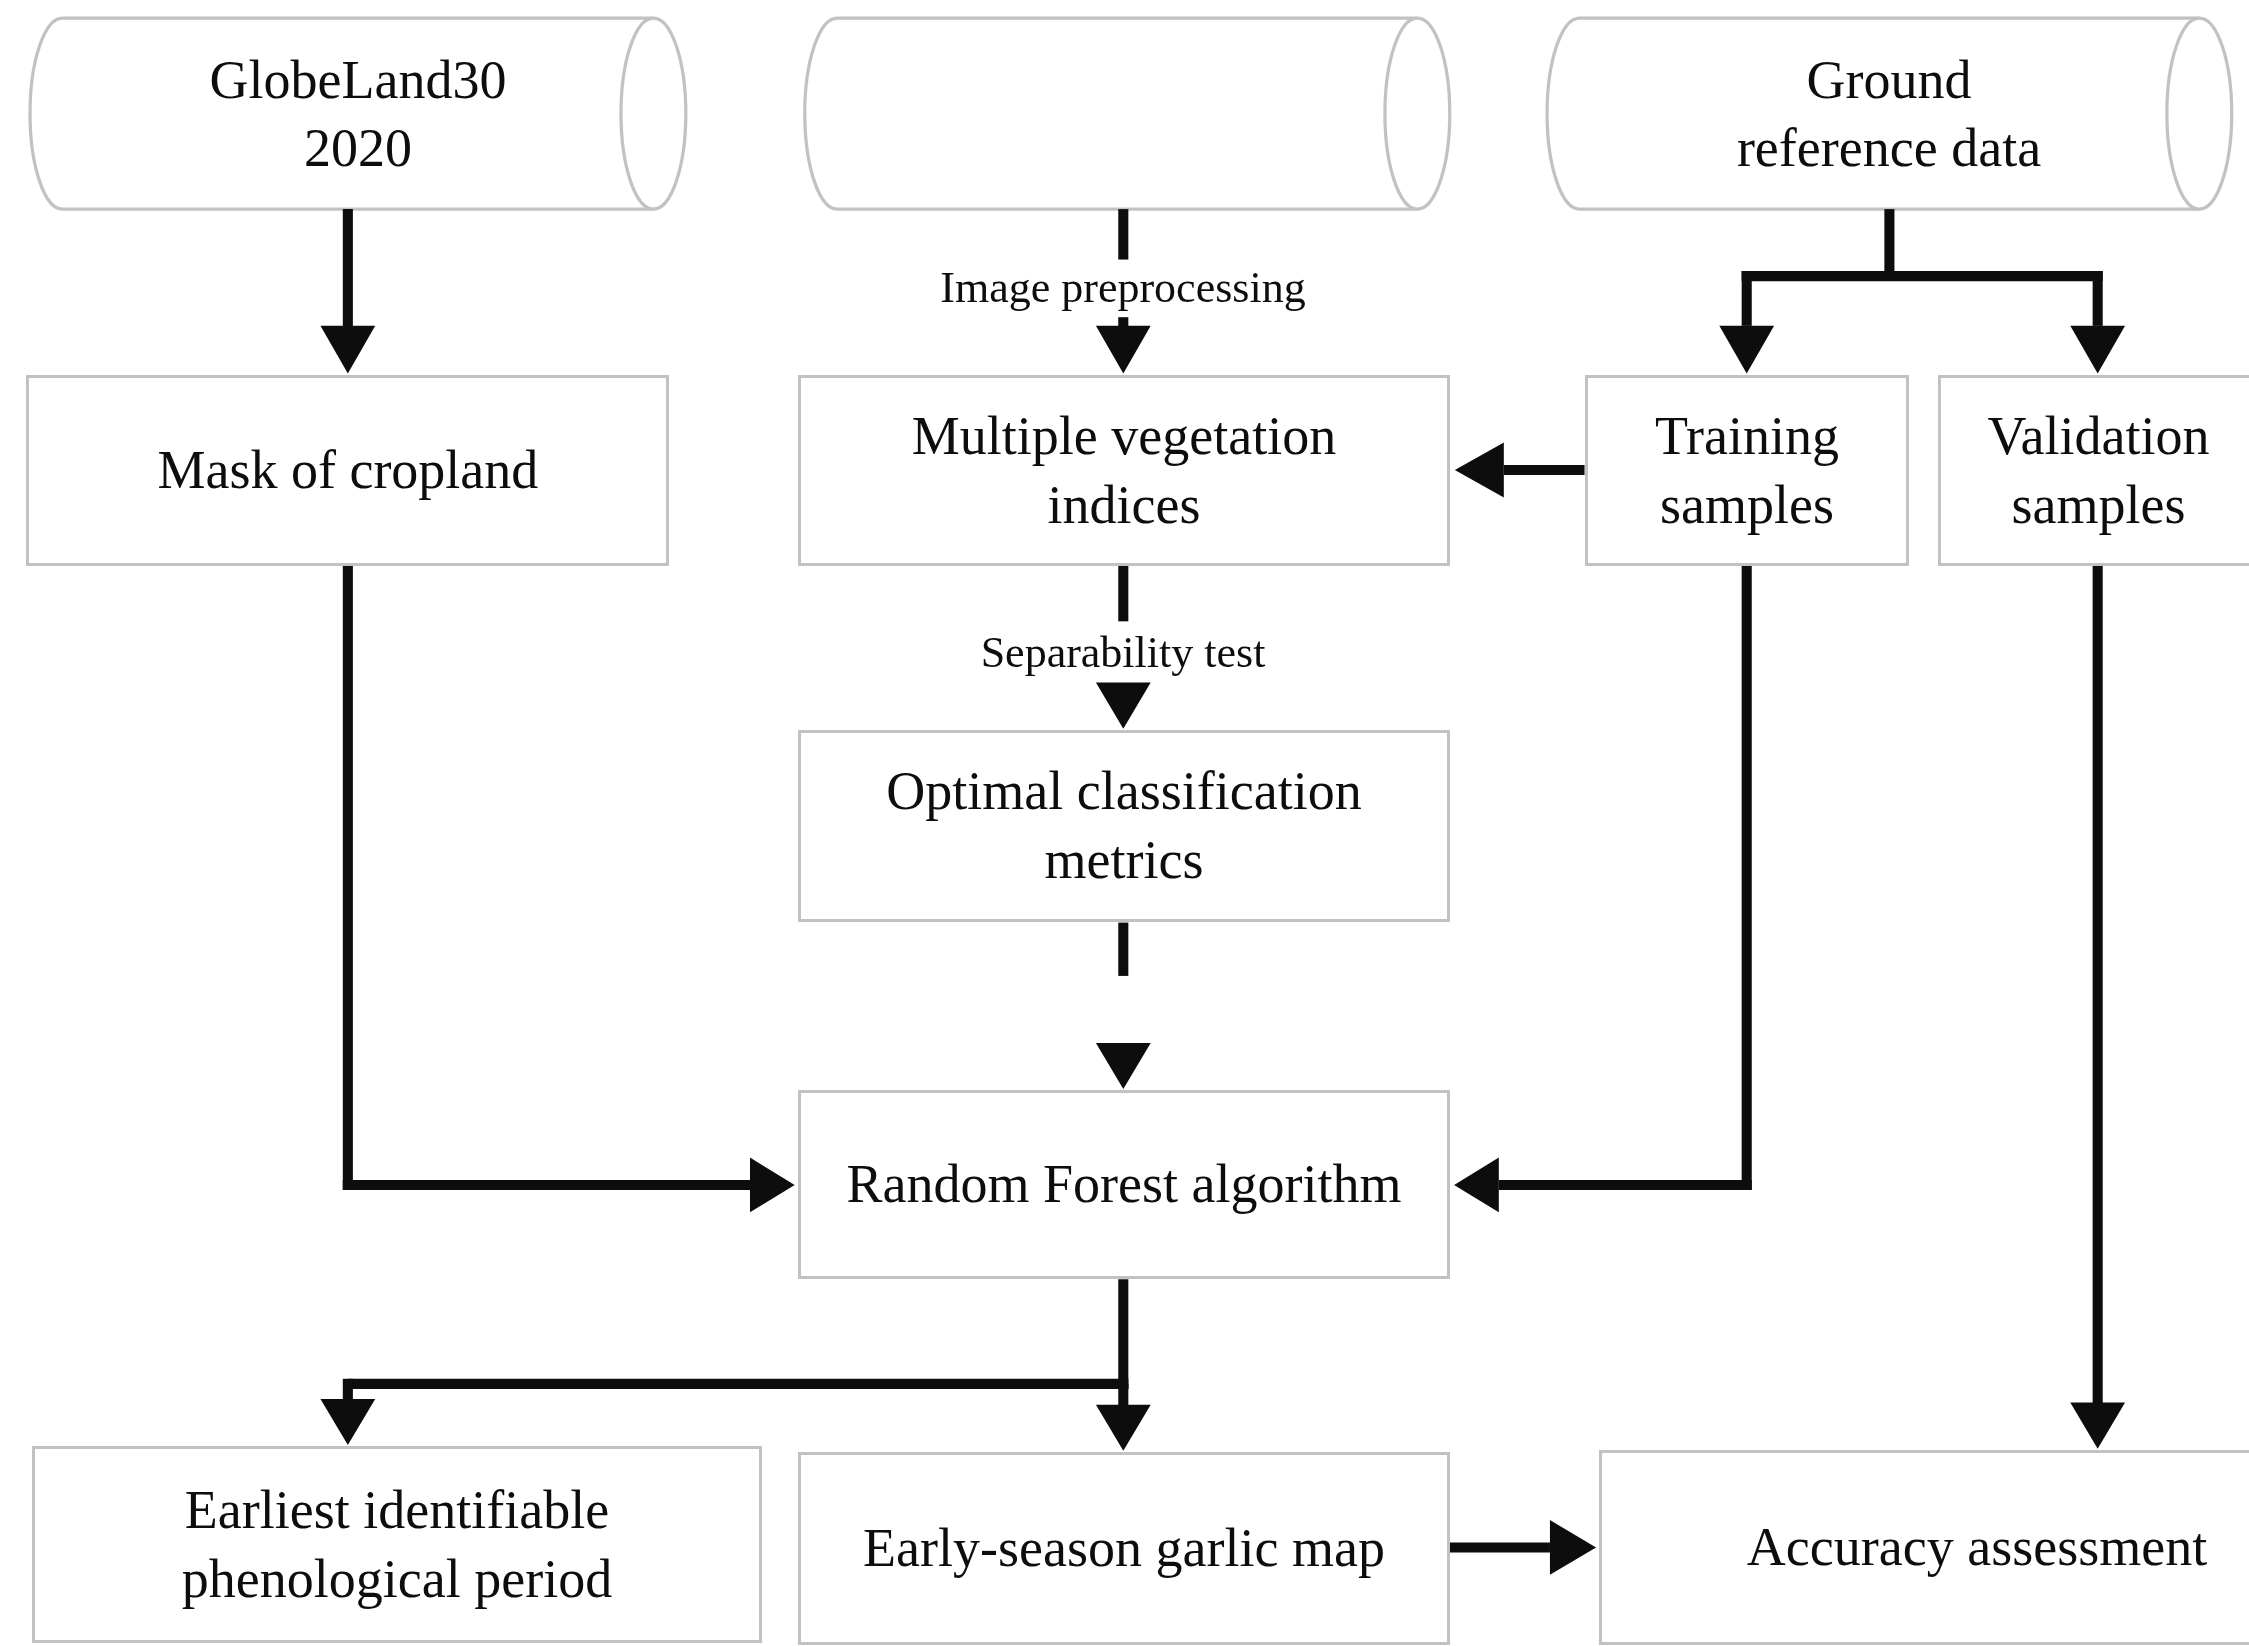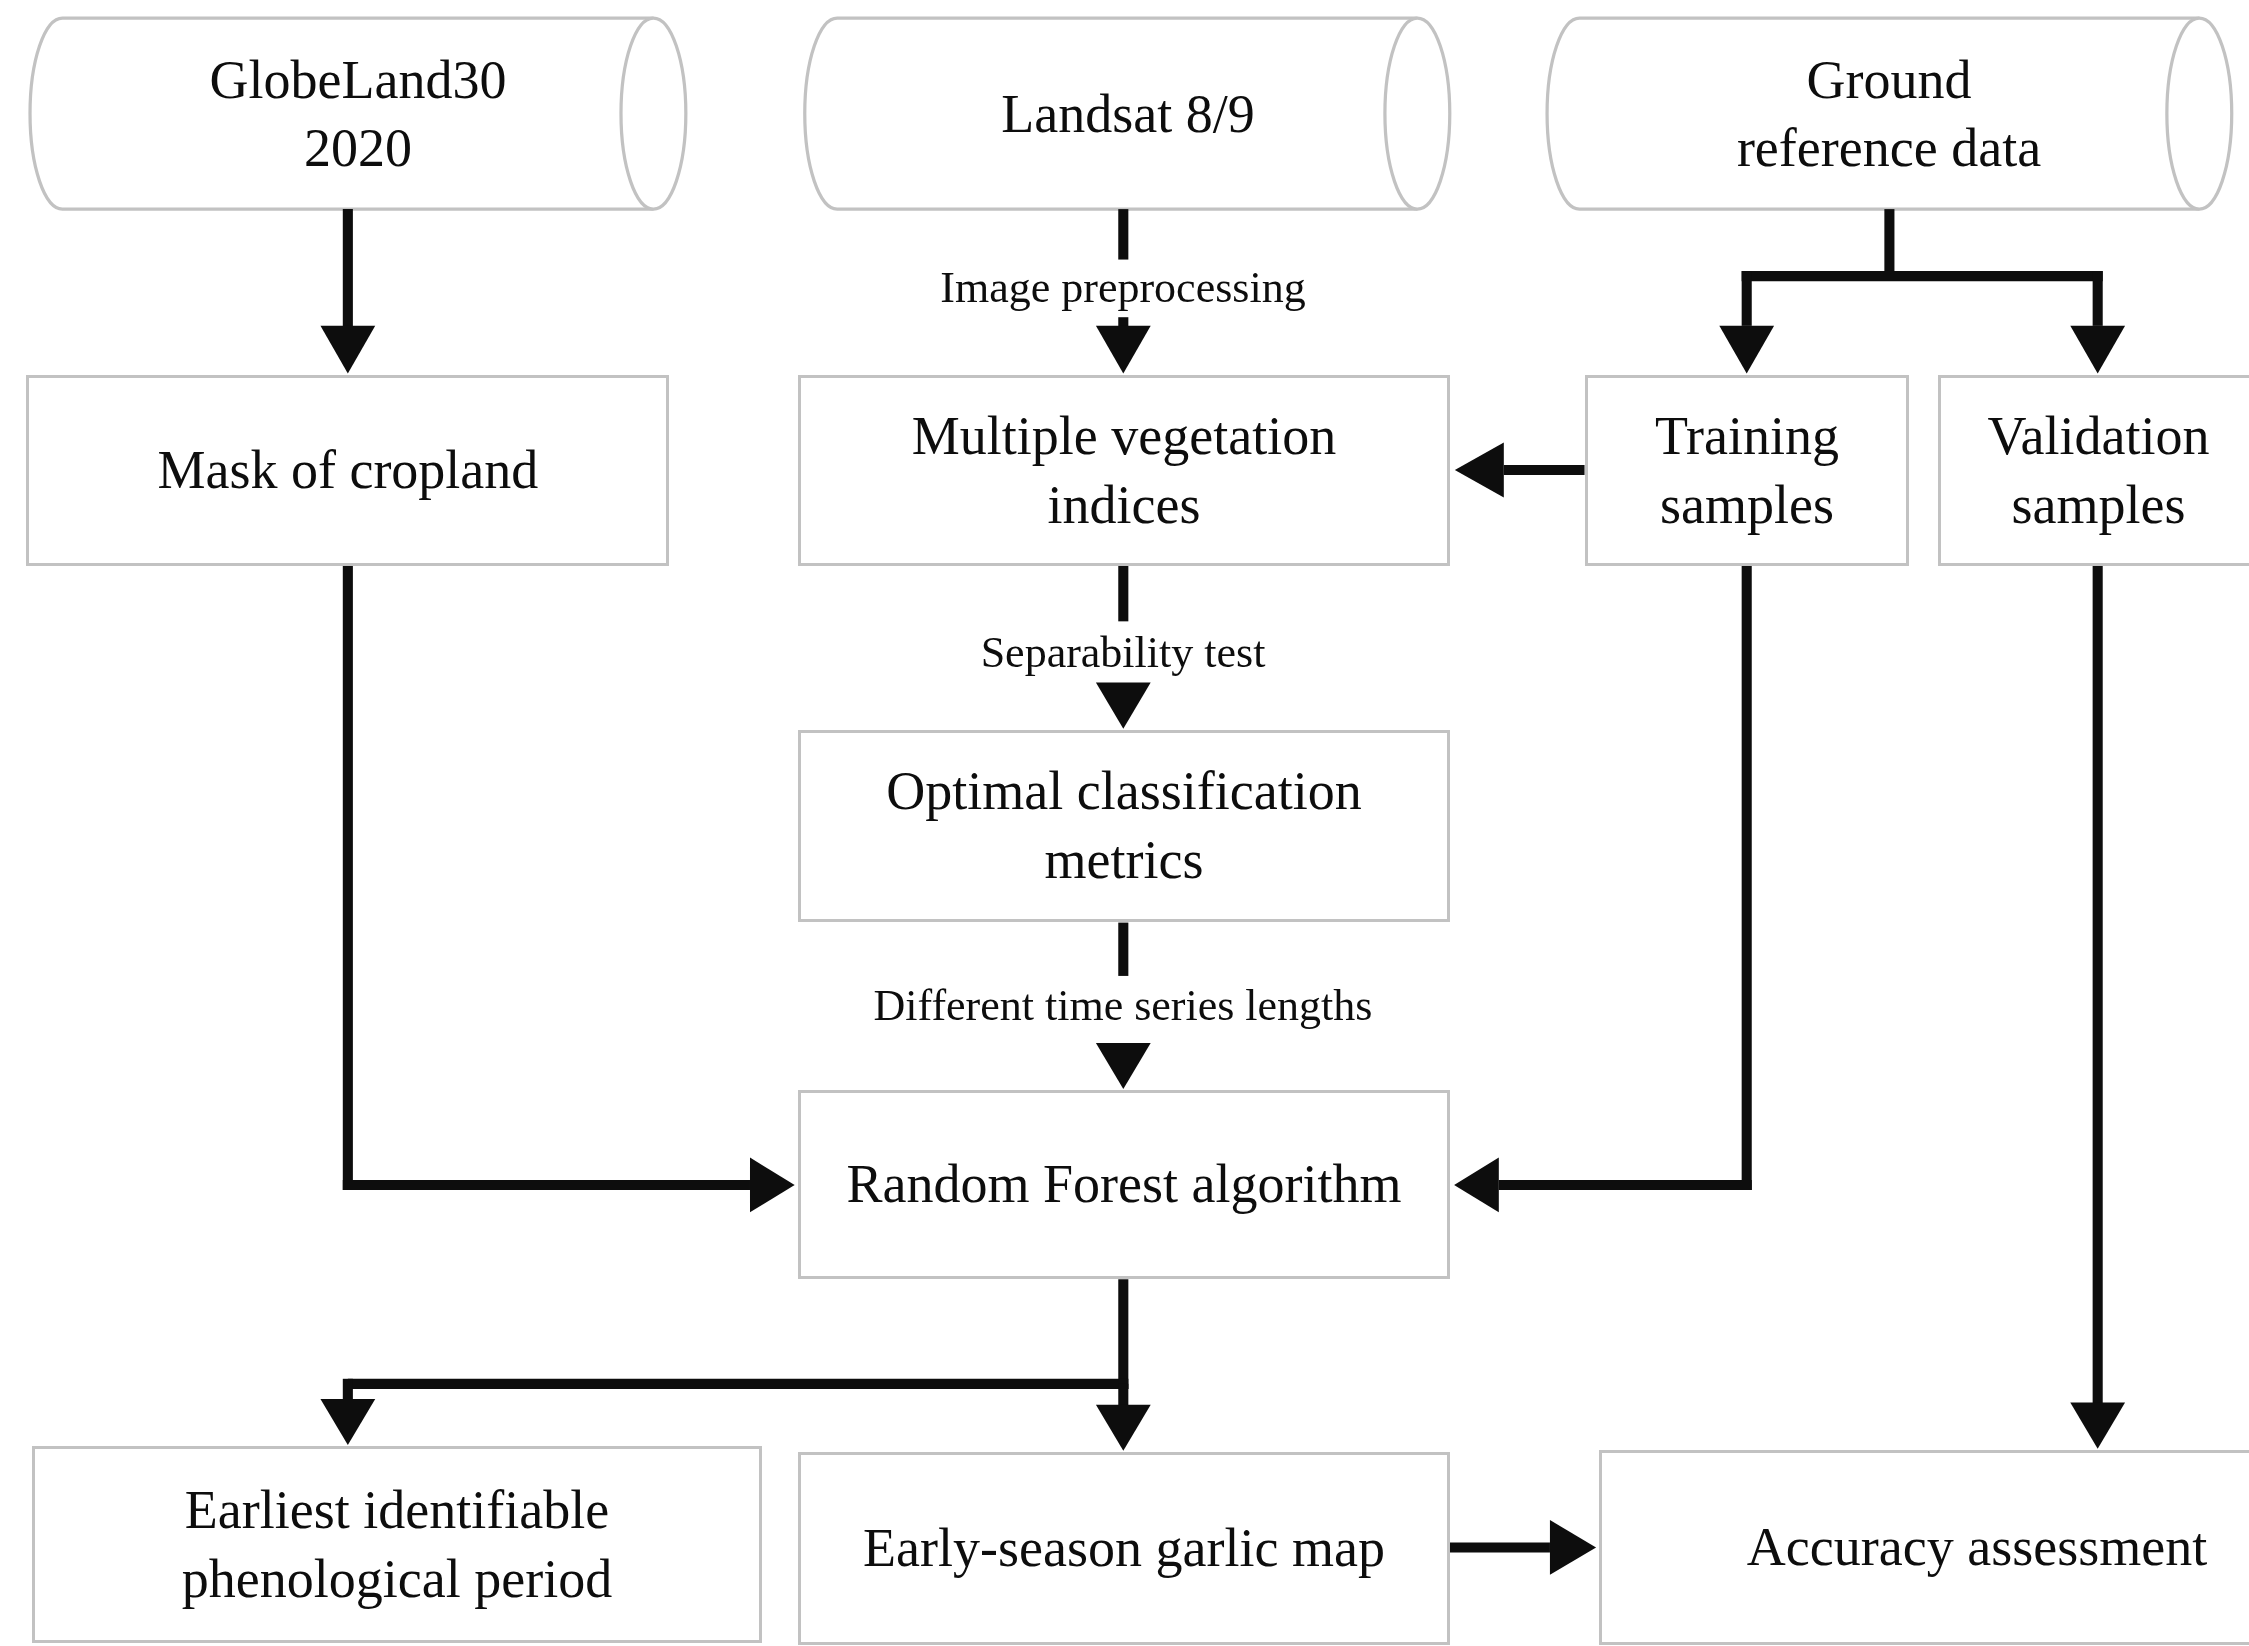--- a/index.html
+++ b/index.html
@@ -132,26 +132,24 @@
     </g>
 
     <g>
       <line class="wire" x1="1995" y1="2147" x2="2134" y2="2147"></line>
       <polygon class="head" points="2134,2109 2134,2185 2198,2147"></polygon>
     </g>
   </svg>
 
   <div class="cyl-label" style="left:346px;top:114px;">GlobeLand30
 2020</div>
-  <div class="cyl-label" style="left:1116px;top:114px;">Landsat 8/9</div>
   <div class="cyl-label" style="left:1877px;top:114px;">Ground reference data</div>
 
   <div class="edge-label" style="left:1111px;top:288px;">Image preprocessing</div>
   <div class="edge-label" style="left:1111px;top:653px;">Separability test</div>
-  <div class="edge-label" style="left:1111px;top:1006px;">Different time series lengths</div>
 
   <div class="node" style="left:14.4px;top:375px;width:643px;height:191px;">
     <div class="node-label">Mask of cropland</div>
   </div>
 
   <div class="node" style="left:786px;top:375px;width:652px;height:191px;">
     <div class="node-label">Multiple vegetation
 indices</div>
   </div>
 

